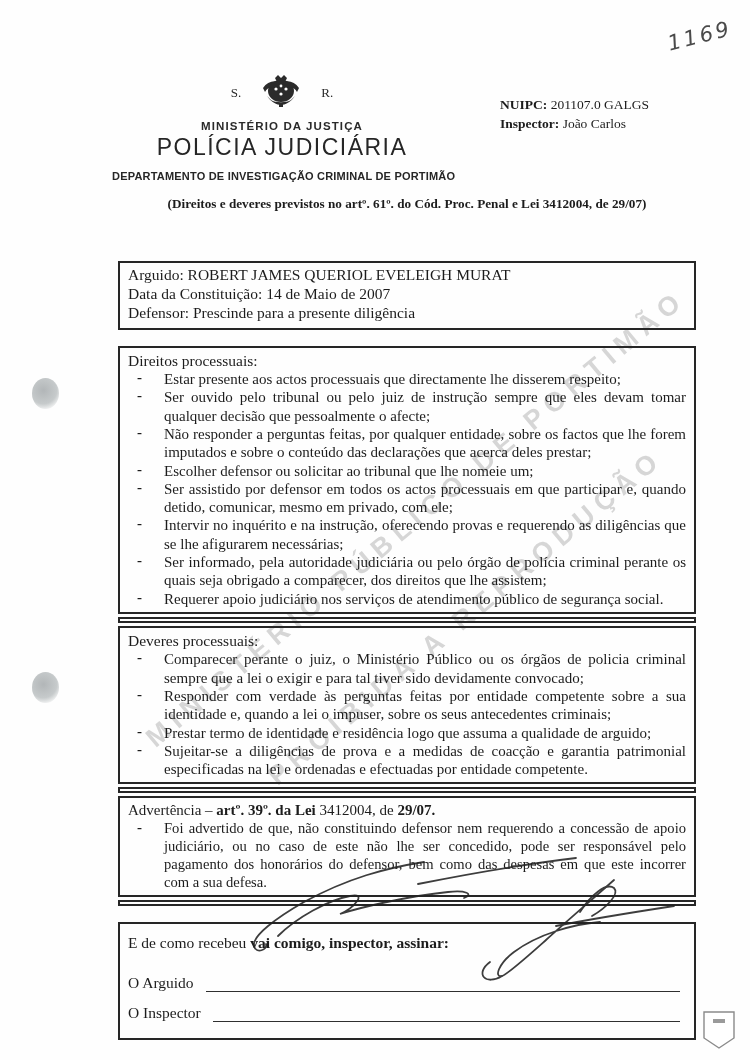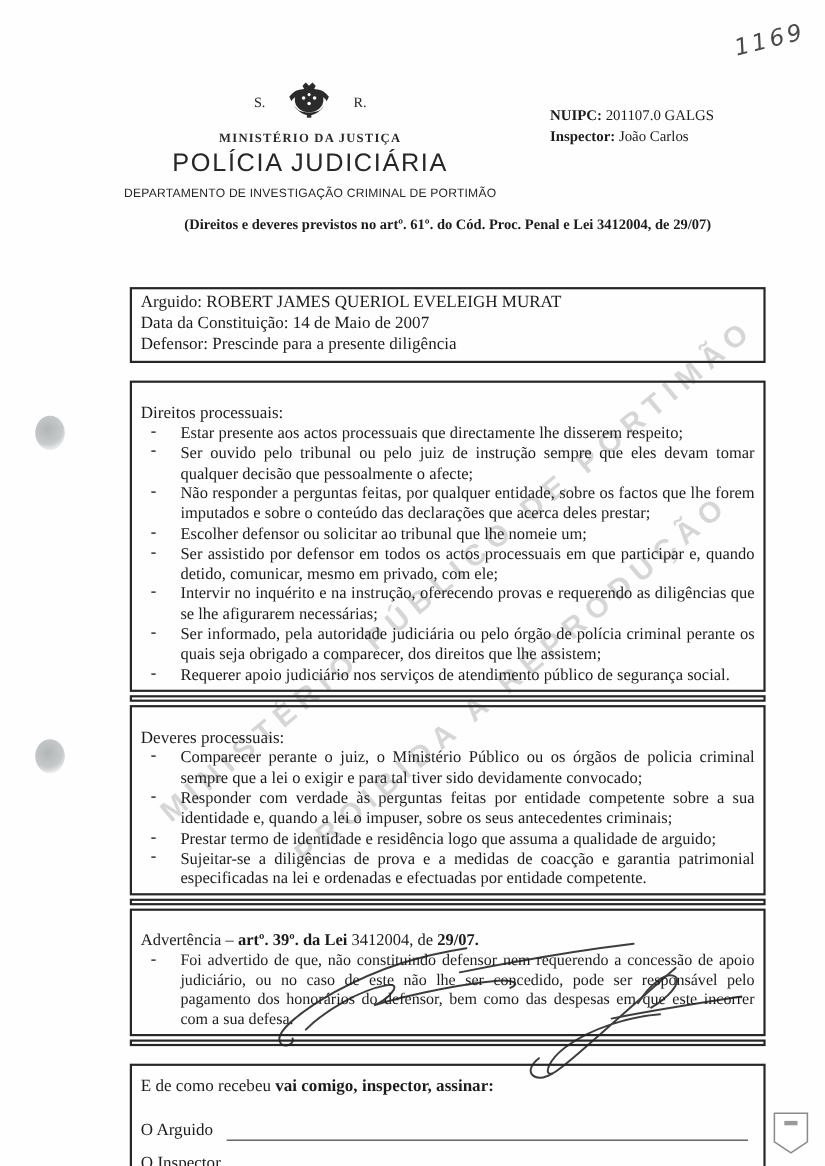--- a/index.html
+++ b/index.html
@@ -8,42 +8,42 @@
 
   
   .folio{position:absolute;top:24px;right:18px;font-family:"DejaVu Sans",sans-serif;
          font-style:italic;font-size:21px;color:#4a4a4a;transform:rotate(-14deg);
          letter-spacing:3px;font-weight:400;z-index:3;}
 
   
   .letterhead{position:absolute;left:112px;top:74px;width:340px;text-align:center;z-index:2;}
   .crest-row{display:flex;justify-content:center;align-items:center;gap:16px;
              font-size:13px;color:#2a2a2a;}
-  .ministry{margin-top:8px;font-family:Liberation Serif, serif;font-weight:bold;
+  .ministry{margin-top:8px;font-family:Liberation Sans, sans-serif;font-weight:bold;
             font-size:11.5px;letter-spacing:1.1px;color:#2a2a2a;}
   .agency{margin-top:2px;font-family:"Liberation Sans",sans-serif;font-size:23px;
           letter-spacing:1.5px;color:#262626;}
-  .dept{margin-top:9px;font-family:"Liberation Sans",sans-serif;font-weight:normal;
+  .dept{margin-top:9px;font-family:"Liberation Sans",sans-serif;font-weight:bold;
         font-size:11px;letter-spacing:.2px;white-space:nowrap;color:#262626;}
 
   
   .case-info{position:absolute;left:500px;top:96px;font-size:13.5px;line-height:1.38;z-index:2;}
   .ci-label{font-weight:bold;}
 
   
   .title-wrap{position:absolute;left:118px;top:193px;width:578px;text-align:center;z-index:2;}
   .doc-title{font-size:17px;font-weight:bold;letter-spacing:.4px;}
   .doc-subtitle{font-size:13.2px;font-weight:bold;margin-top:3px;}
 
   
   .content{position:absolute;left:118px;top:261px;width:578px;z-index:2;}
   .box{border:2px solid #262626;background:transparent;box-sizing:border-box;}
   .id-box{padding:3px 8px 5px 8px;margin-bottom:16px;}
   .id-line{font-size:15.5px;line-height:1.22;}
-  .sec-box{padding:18px 8px 4px 8px;}
+  .sec-box{padding:3px 8px 4px 8px;}
   .sec-heading{font-size:15.5px;line-height:1.25;}
   .item{position:relative;padding-left:36px;font-size:15px;line-height:1.22;
         text-align:justify;}
   .item::before{content:"-";position:absolute;left:9px;top:-2px;font-weight:bold;font-size:15px;}
   .warn-heading{font-size:15px;}
   .warn-heading .b{font-weight:bold;}
   .warn .item{font-size:14.6px;}
   .thin{height:6px;border:2px solid #262626;margin:3px 0;box-sizing:border-box;}
 
   

